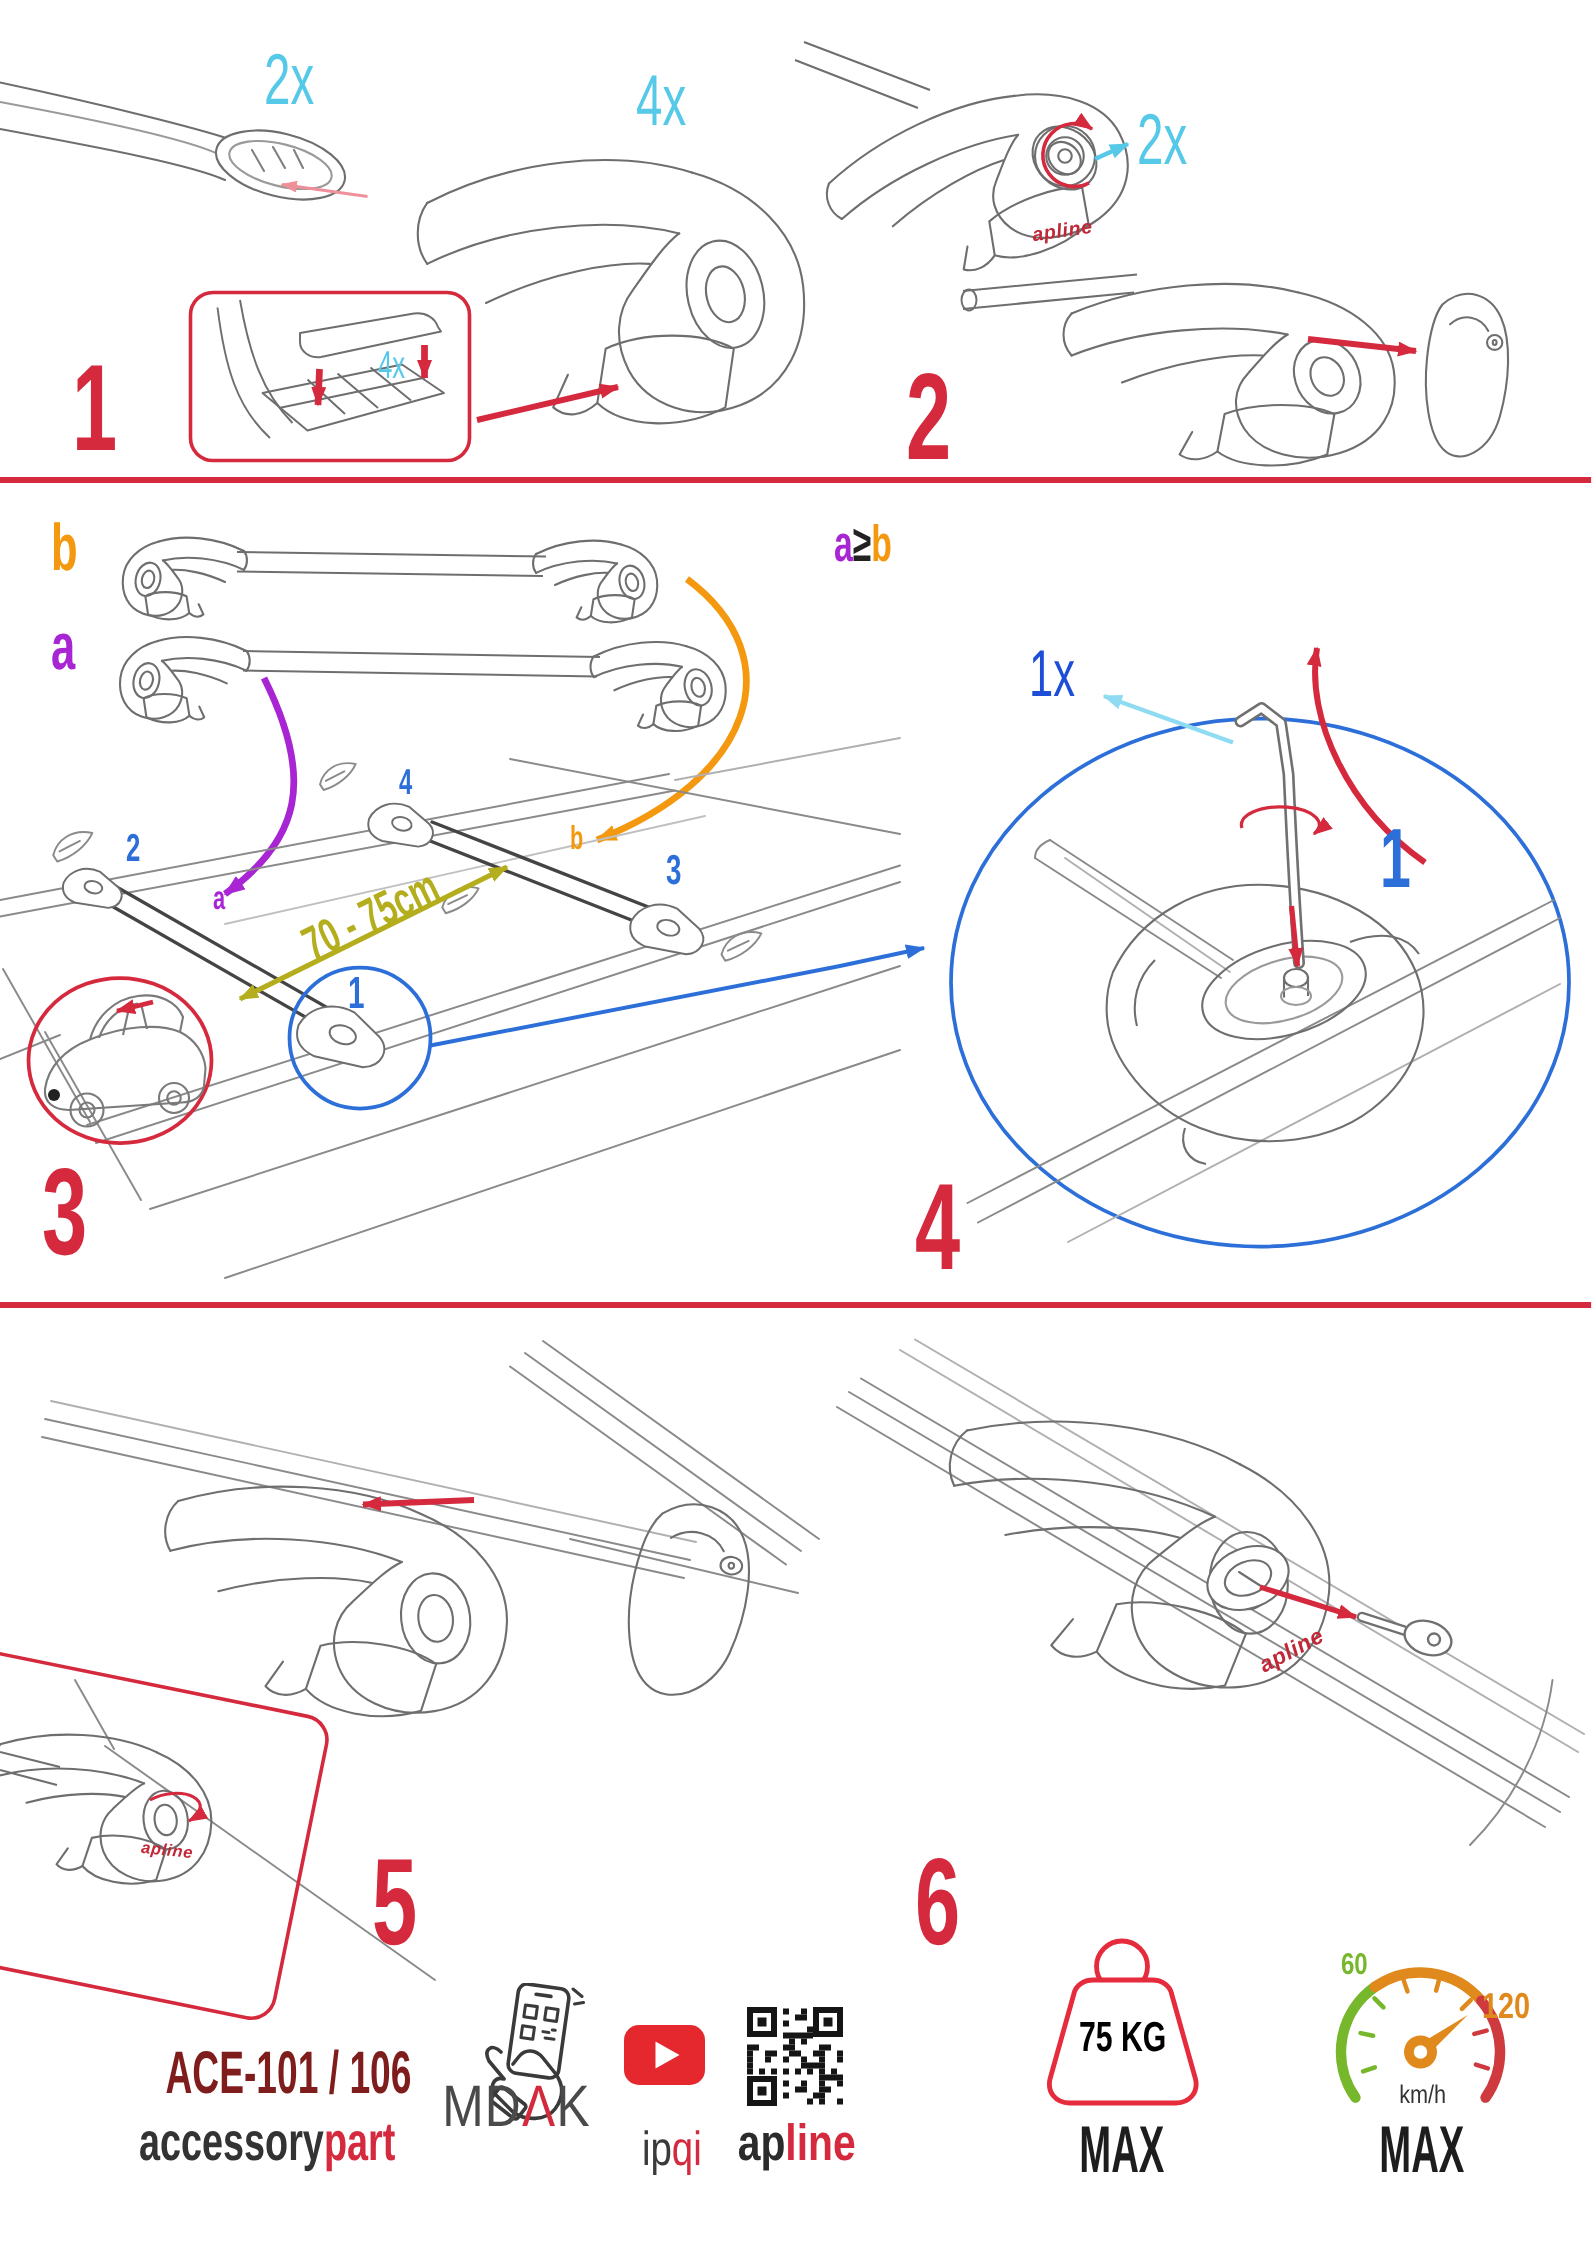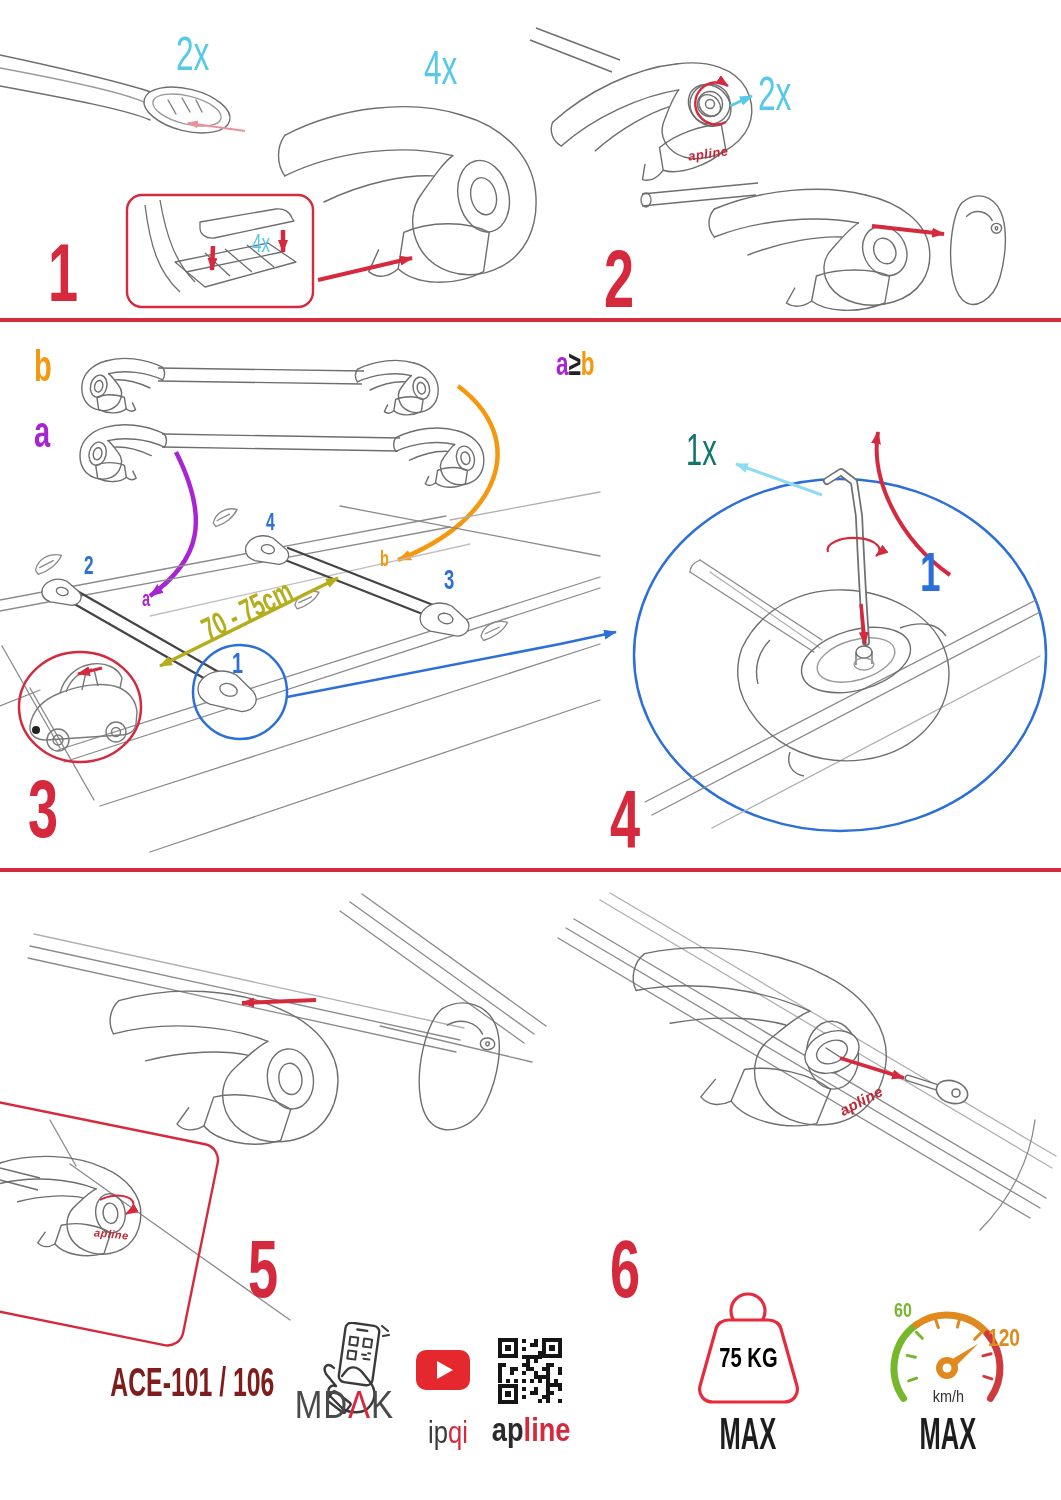--- a/index.html
+++ b/index.html
@@ -6,21 +6,21 @@
   #page{position:relative;width:1061px;height:1500px;background:#fff;overflow:hidden;
         font-family:"Liberation Sans",sans-serif;}
   #art{position:absolute;left:0;top:0;}
   #art *{vector-effect:non-scaling-stroke;}
   .divider{position:absolute;left:0;width:1061px;height:4px;background:#d5293d;}
   .lbl{position:absolute;white-space:nowrap;line-height:1;}
   .sqz{display:inline-block;transform:scaleX(.66);transform-origin:0 0;}
   .sqzc{display:inline-block;transform:scaleX(.66);transform-origin:50% 0;}
   .num{font-size:82px;font-weight:700;color:#d5293d;}
   .cyan{font-size:48px;font-weight:400;color:#57c9e8;}
-  .lcyan{font-size:44px;font-weight:400;color:#0f766e;}
+  .lcyan{font-size:44px;font-weight:400;color:#1d4ed8;}
   .bluep{font-weight:700;color:#2d6fd9;}
   .ctr{text-align:center;}
   .plogo{position:absolute;color:#c22737;font-weight:700;font-style:italic;letter-spacing:.5px;}
 </style>
 </head>
 <body>
 
 <div id="page">
 
   <svg id="art" width="1061" height="1500" viewBox="0 0 1061 1500">
@@ -266,20 +266,21 @@
   <div class="lbl lcyan" style="left:686px;top:428px"><span class="sqz">1x</span></div>
   <div class="lbl bluep" style="left:920px;top:544px;font-size:56px"><span class="sqz">1</span></div>
   <div class="lbl num" style="left:610px;top:778px"><span class="sqz">4</span></div>
 
   <div class="lbl num" style="left:248px;top:1228px"><span class="sqz">5</span></div>
   <div class="plogo" style="left:94px;top:1228px;font-size:11px;transform:rotate(6deg)">apline</div>
   <div class="lbl num" style="left:610px;top:1228px"><span class="sqz">6</span></div>
   <div class="plogo" style="left:838px;top:1092px;font-size:15px;transform:rotate(-28deg)">apline</div>
 
   <div class="lbl ctr" style="left:60px;top:1362px;width:210px;font-size:40px;font-weight:600;color:#7f1d1d"><span class="sqzc" style="transform:scaleX(.62)">ACE-101 / 106</span></div>
+  <div class="lbl ctr" style="left:56px;top:1410px;width:210px;font-size:36px;font-weight:600"><span class="sqzc" style="transform:scaleX(.7)"><span style="color:#333">accessory</span><span style="color:#d5293d">part</span></span></div>
 
   <svg width="70" height="92" viewBox="0 0 70 92" style="position:absolute;left:320px;top:1322px">
     <g fill="none" stroke="#3a3a3a" stroke-width="2.4" stroke-linecap="round" stroke-linejoin="round" transform="rotate(8 39 32)">
       <rect x="22" y="2" width="34" height="60" rx="6" fill="#fff"></rect>
       <path d="M34,8 L44,8"></path>
       <g stroke-width="2">
         <rect x="28" y="16" width="8" height="8"></rect>
           <rect x="42" y="16" width="8" height="8"></rect>
           <rect x="28" y="30" width="8" height="8"></rect>
         <path d="M42,32 L46,32 M44,36 L50,36 M48,30 L50,30"></path>

